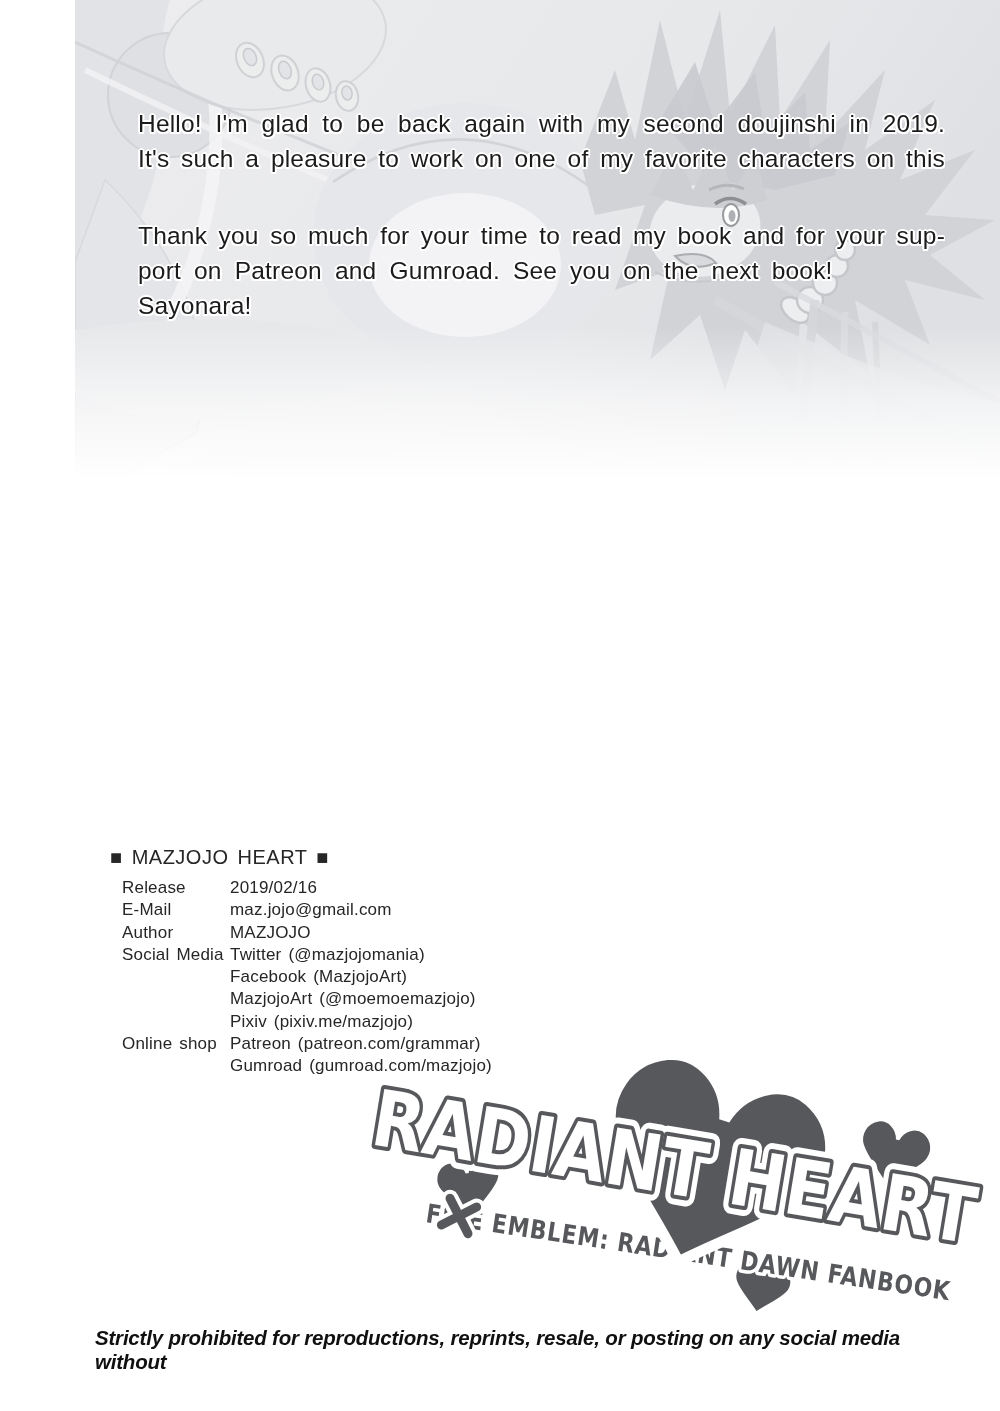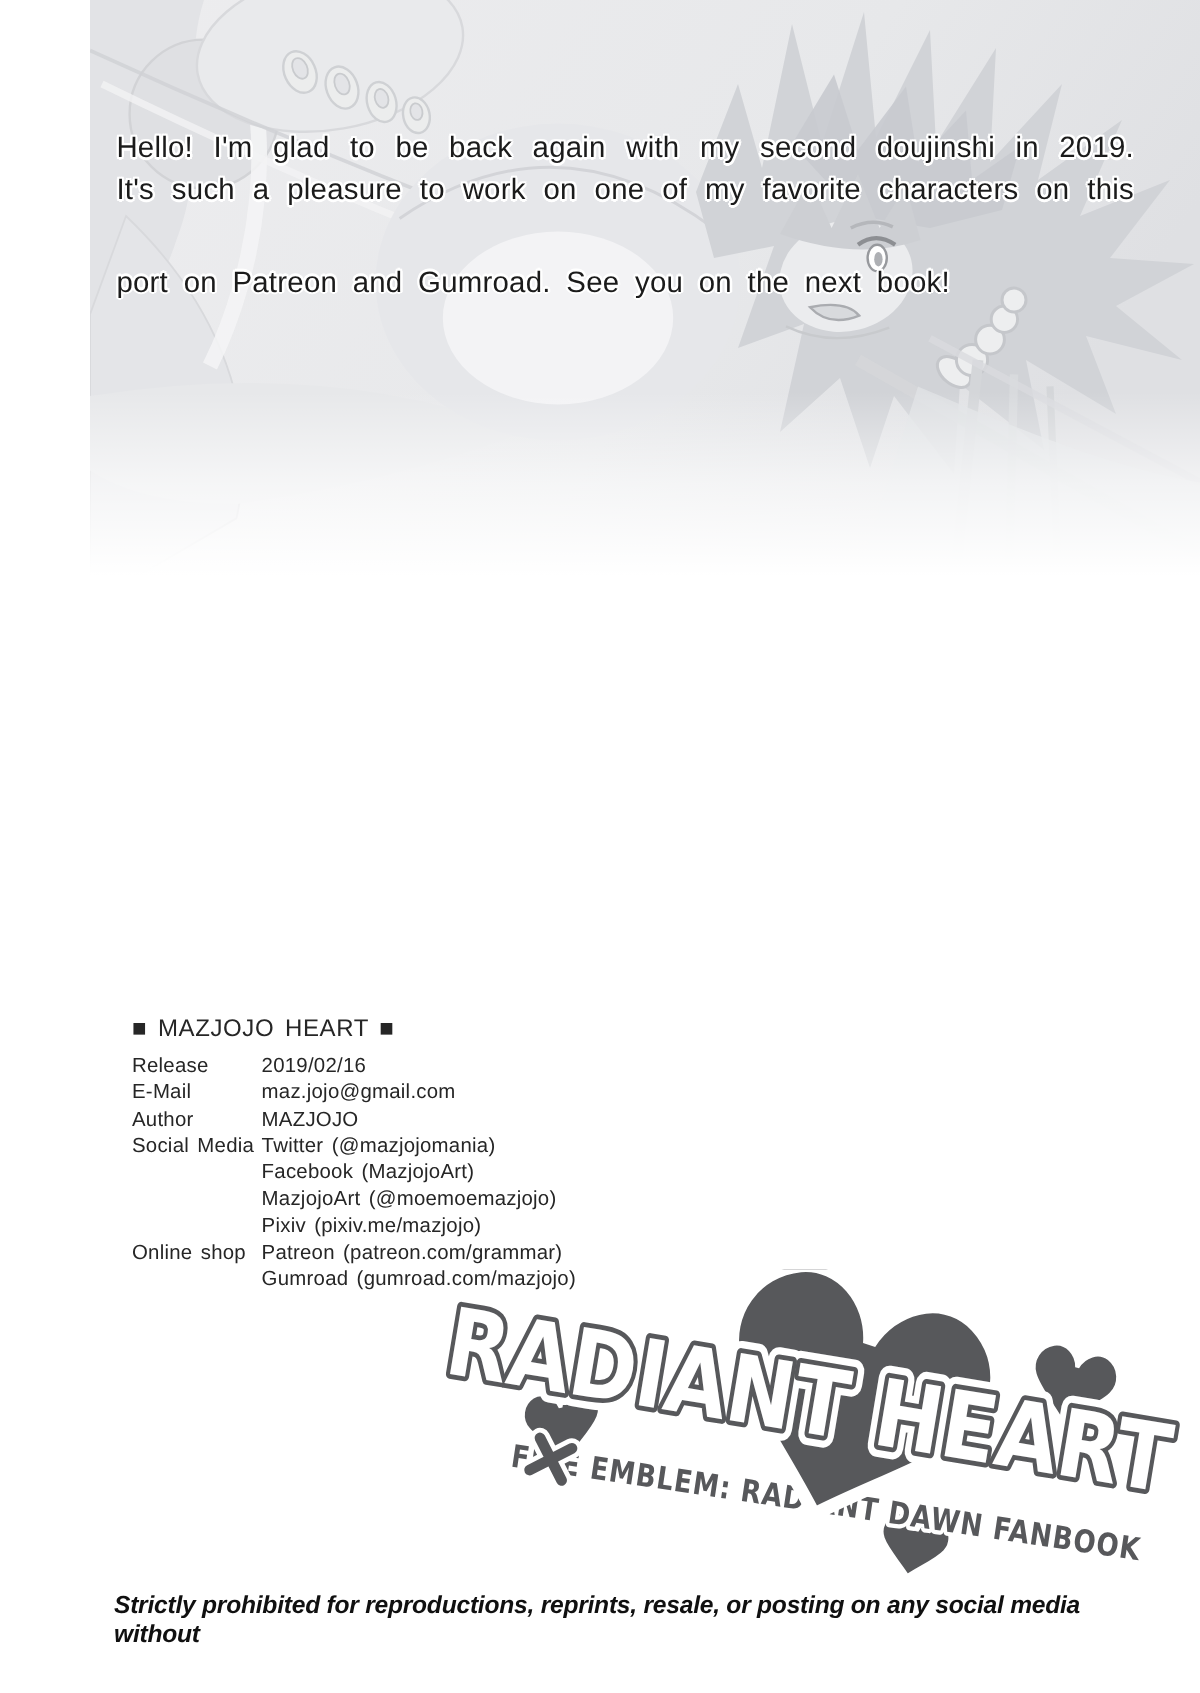--- a/index.html
+++ b/index.html
@@ -6,30 +6,30 @@
   .page{position:relative;width:1000px;height:1411px;background:#ffffff;overflow:hidden;
         font-family:"Liberation Sans",sans-serif;}
 
   
   .artwork{position:absolute;left:75px;top:0;width:925px;height:480px;pointer-events:none;}
 
   
   .afterword{position:absolute;left:97px;top:106px;width:848px;color:#1b1b1b;}
   .aline{font-size:24.5px;line-height:35px;height:35px;overflow:hidden;letter-spacing:.2px;
          text-shadow:-2px 0 0 #fff,2px 0 0 #fff,0 -2px 0 #fff,0 2px 0 #fff,
-                     -1.5px -1.5px 0 #fff,1.5px 1.5px 0 #fff,-1.5px 1.5px 0 #fff,1.5px -1.5px 0 #fff;}
+                     -1.5px -1.5px 0 #fff,1.5px 1.5px 0 #fff,-1.5px 1.5px 0 #fff,1.5px -1.5px 0 #fff;margin-left:41px;}
   .just{text-align:justify;text-align-last:justify;text-justify:inter-word;}
   .loose{word-spacing:6px;}
   .psp1{height:42px;} .psp2{height:32px;}
 
   
   .credits{position:absolute;left:110px;top:844px;color:#262626;}
   .chead{font-size:20px;line-height:26px;letter-spacing:.5px;margin-bottom:7px;word-spacing:3px;}
   .crow{display:flex;font-size:17px;line-height:22.3px;letter-spacing:.2px;word-spacing:2px;}
-  .clabel{width:108px;flex:0 0 108px;}
+  .clabel{width:108px;flex:0 0 108px;margin-left:12px;}
   .cvalue{white-space:nowrap;}
 
   
   .logo{position:absolute;left:355px;top:1058px;width:645px;height:275px;pointer-events:none;}
   .logo text{font-family:"DejaVu Sans",sans-serif;font-weight:bold;}
 
   
   .warning{position:absolute;left:95px;top:1326px;width:860px;color:#101010;
            font-weight:bold;font-size:20.5px;line-height:23.5px;letter-spacing:-.2px;font-style:italic;}
 </style>
@@ -113,21 +113,23 @@
     <rect x="0" y="0" width="925" height="480" fill="url(#fadeout)"></rect>
   </svg>
 
   <div class="afterword">
     <div>
       <div class="aline just">Hello! I'm glad to be back again with my second doujinshi in 2019.</div>
       <div class="aline just">It's such a pleasure to work on one of my favorite characters on this</div>
     </div>
     <div class="psp1"></div>
     <div>
+      <div class="aline just">Thank you so much for your time to read my book and for your sup-</div>
       <div class="aline loose">port on Patreon and Gumroad. See you on the next book!</div>
+      <div class="aline loose">Sayonara!</div>
     </div>
     <div class="psp2"></div>
   </div>
 
   <div class="credits">
     <div class="chead">■ MAZJOJO HEART ■</div>
     <div class="crow">
       <div class="clabel">Release</div>
       <div class="cvalue">2019/02/16</div>
     </div>

